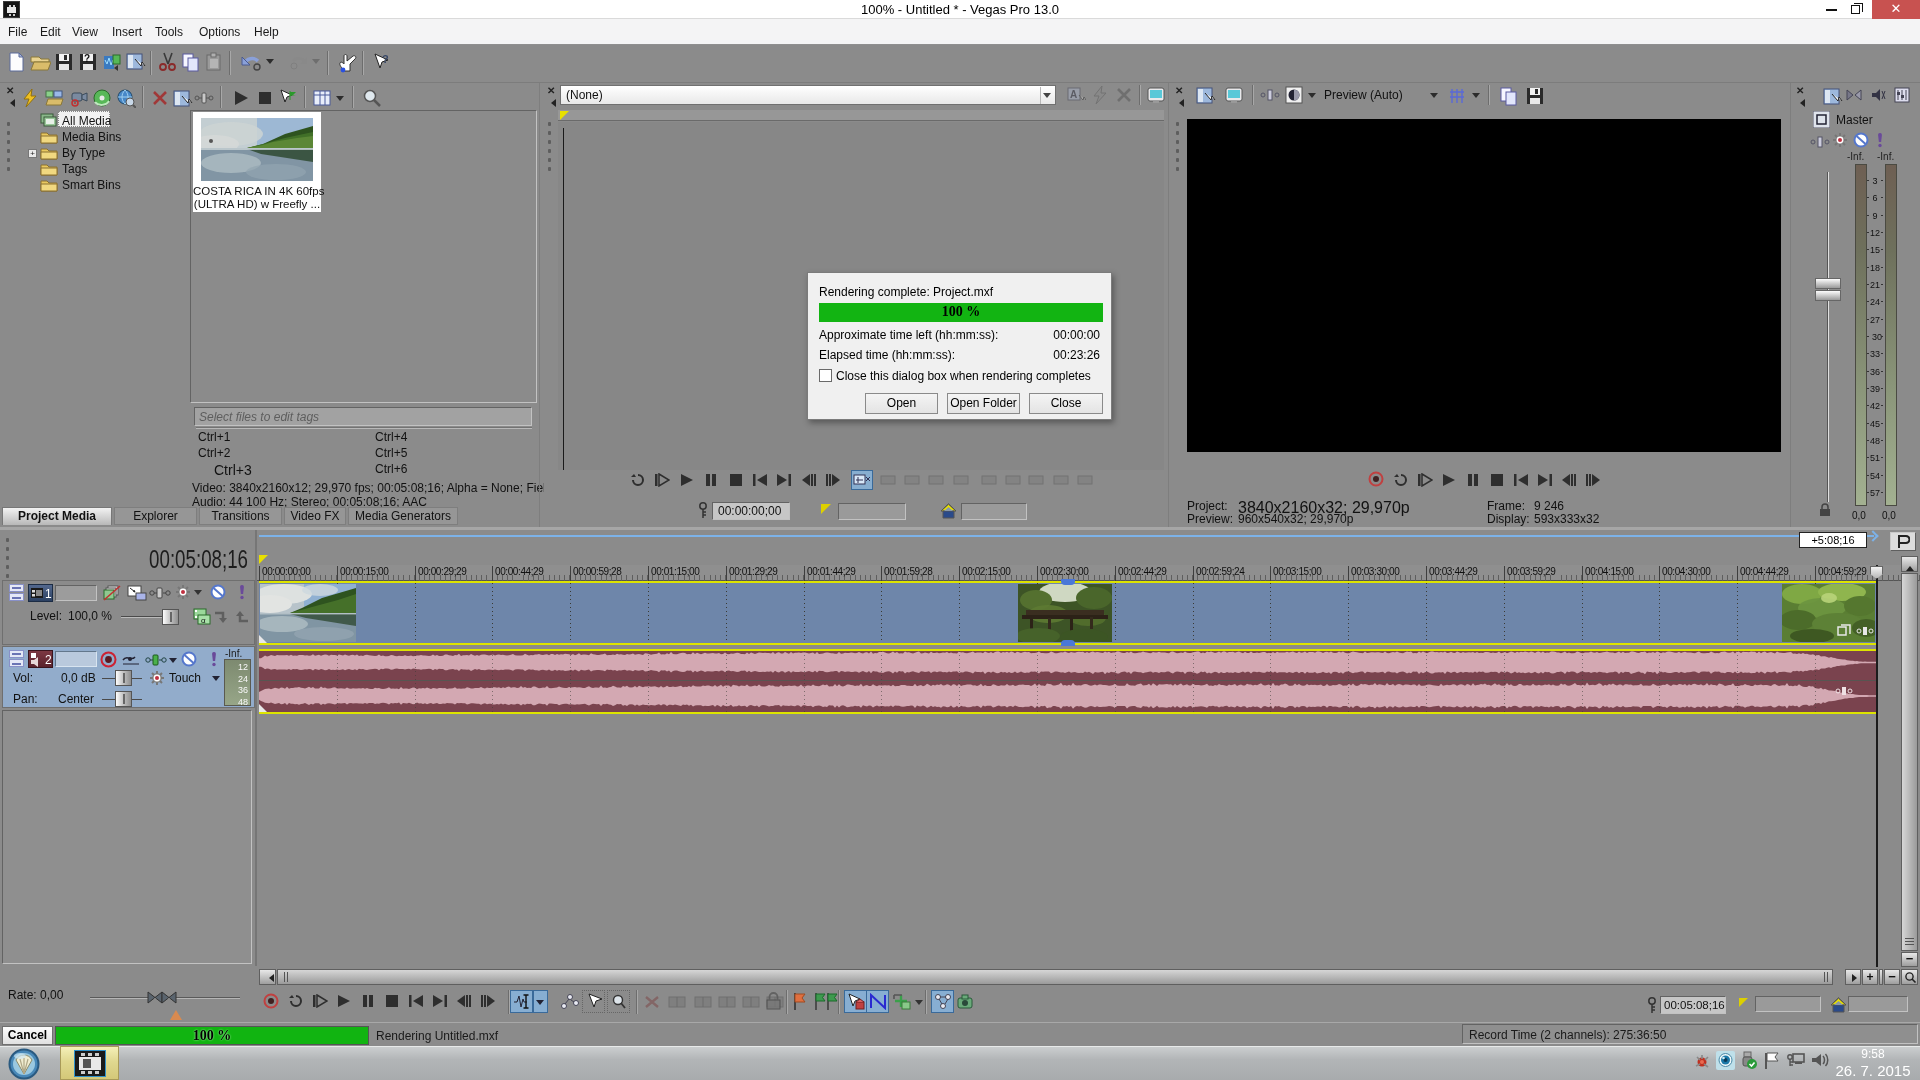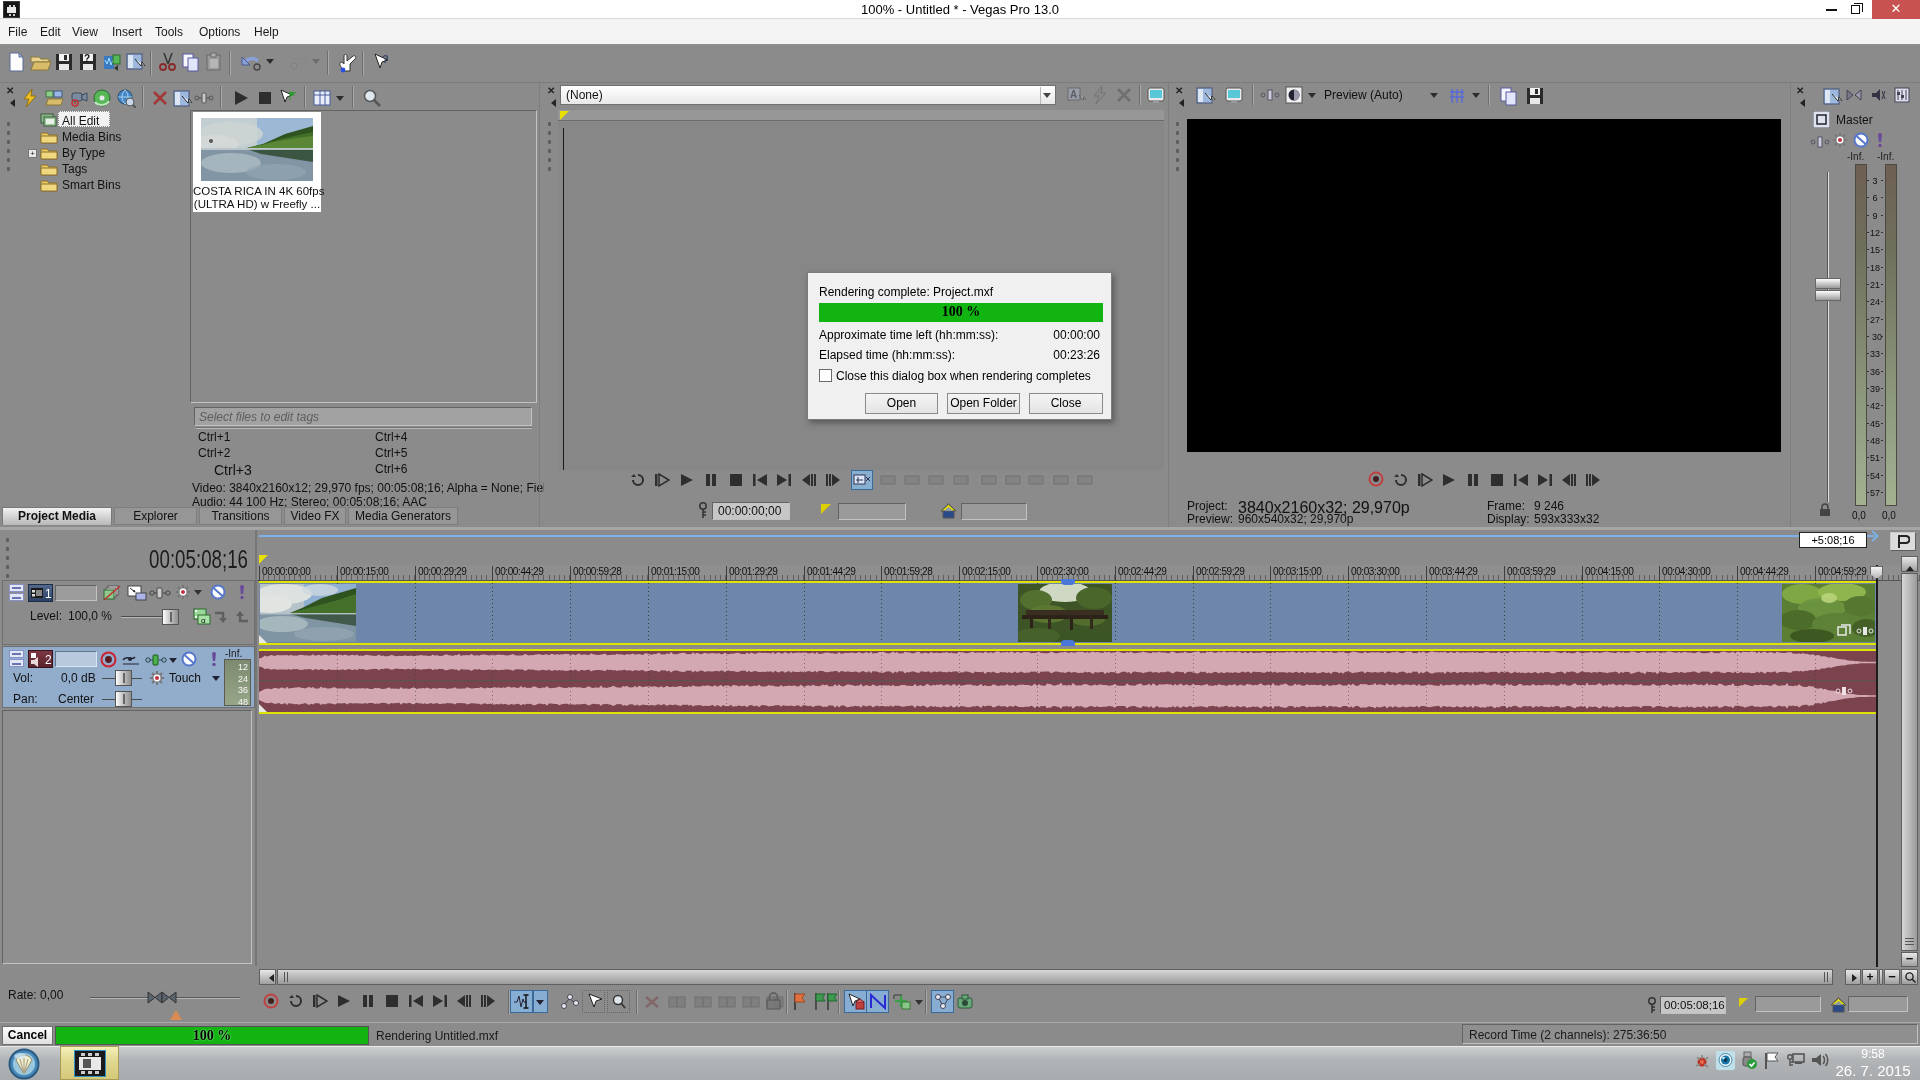--- a/index.html
+++ b/index.html
@@ -238,21 +238,21 @@
       </svg>
     </div>
     <div class="a" style="left:58px;top:29px;width:52px;height:16px;background:#f2f2f2;border:1px dotted #888"></div>
     <div class="a" style="left:40px;top:31px;width:18px;height:15px">
       <svg width="18" height="15">
         <rect x="1" y="1" width="12" height="9" fill="#8ab88a" stroke="#3a5a3a"></rect>
         <rect x="4" y="4" width="12" height="9" fill="#9ac89a" stroke="#3a5a3a"></rect>
         <rect x="6" y="6" width="8" height="5" fill="#e8f0e8"></rect>
       </svg>
     </div>
-    <div class="a tx" style="left:62px;top:32px;font-size:12px">All Edit</div>
+    <div class="a tx" style="left:62px;top:32px;font-size:12px">All Media</div>
     <div class="a" style="left:40px;top:47px;width:18px;height:15px">
       <svg width="18" height="15">
         <path d="M1 4h6l2 2h8v8H1z" fill="#e8c860" stroke="#8a7030"></path>
         <path d="M1 7h16v7H1z" fill="#f0d880" stroke="#8a7030"></path>
       </svg>
     </div>
     <div class="a tx" style="left:62px;top:48px;font-size:12px">Media Bins</div>
     <div class="a" style="left:40px;top:63px;width:18px;height:15px">
       <svg width="18" height="15">
         <path d="M1 4h6l2 2h8v8H1z" fill="#e8c860" stroke="#8a7030"></path>
@@ -774,21 +774,21 @@
 <div class="a tx" style="left:807px;top:566px;font-size:10px;letter-spacing:-0.4px;color:#101010">00:01:44;29</div>
 <div class="a" style="left:881px;top:566px;width:1px;height:15px;background:#3e3e3e"></div>
 <div class="a tx" style="left:884px;top:566px;font-size:10px;letter-spacing:-0.4px;color:#101010">00:01:59;28</div>
 <div class="a" style="left:959px;top:566px;width:1px;height:15px;background:#3e3e3e"></div>
 <div class="a tx" style="left:962px;top:566px;font-size:10px;letter-spacing:-0.4px;color:#101010">00:02:15;00</div>
 <div class="a" style="left:1037px;top:566px;width:1px;height:15px;background:#3e3e3e"></div>
 <div class="a tx" style="left:1040px;top:566px;font-size:10px;letter-spacing:-0.4px;color:#101010">00:02:30;00</div>
 <div class="a" style="left:1115px;top:566px;width:1px;height:15px;background:#3e3e3e"></div>
 <div class="a tx" style="left:1118px;top:566px;font-size:10px;letter-spacing:-0.4px;color:#101010">00:02:44;29</div>
 <div class="a" style="left:1193px;top:566px;width:1px;height:15px;background:#3e3e3e"></div>
-<div class="a tx" style="left:1196px;top:566px;font-size:10px;letter-spacing:-0.4px;color:#101010">00:02:59;29</div>
+<div class="a tx" style="left:1196px;top:566px;font-size:10px;letter-spacing:-0.4px;color:#101010">00:02:59;24</div>
 <div class="a" style="left:1270px;top:566px;width:1px;height:15px;background:#3e3e3e"></div>
 <div class="a tx" style="left:1273px;top:566px;font-size:10px;letter-spacing:-0.4px;color:#101010">00:03:15;00</div>
 <div class="a" style="left:1348px;top:566px;width:1px;height:15px;background:#3e3e3e"></div>
 <div class="a tx" style="left:1351px;top:566px;font-size:10px;letter-spacing:-0.4px;color:#101010">00:03:30;00</div>
 <div class="a" style="left:1426px;top:566px;width:1px;height:15px;background:#3e3e3e"></div>
 <div class="a tx" style="left:1429px;top:566px;font-size:10px;letter-spacing:-0.4px;color:#101010">00:03:44;29</div>
 <div class="a" style="left:1504px;top:566px;width:1px;height:15px;background:#3e3e3e"></div>
 <div class="a tx" style="left:1507px;top:566px;font-size:10px;letter-spacing:-0.4px;color:#101010">00:03:59;29</div>
 <div class="a" style="left:1582px;top:566px;width:1px;height:15px;background:#3e3e3e"></div>
 <div class="a tx" style="left:1585px;top:566px;font-size:10px;letter-spacing:-0.4px;color:#101010">00:04:15;00</div>

